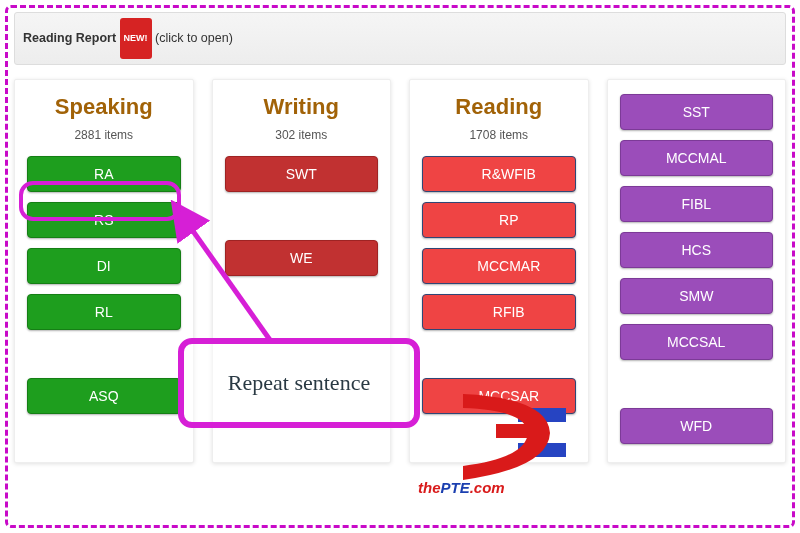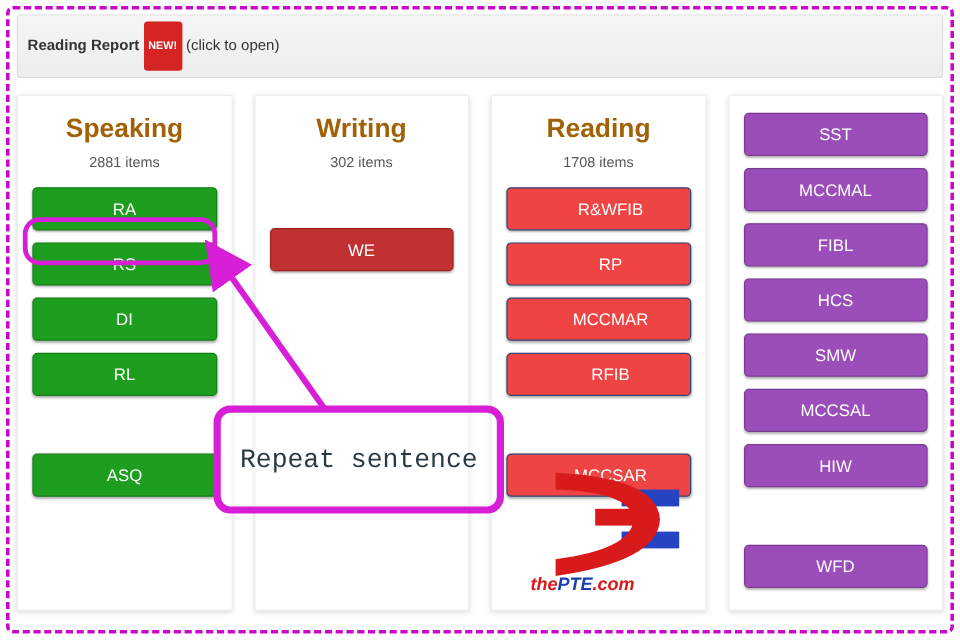--- a/index.html
+++ b/index.html
@@ -104,21 +104,21 @@
     width: 242px; height: 90px;
     border: 6px solid #d61fd6;
     border-radius: 14px;
     background: rgba(255,255,255,0.4);
     display: flex; align-items: center; justify-content: center;
     z-index: 40;
   }
   .callout-text {
     font-size: 22px;
     color: #2a3a44;
-    font-family: Liberation Mono, monospace;
+    font-family: Liberation Serif, serif;
   }
   .arrow-svg {
     position: absolute;
     top: 200px; left: 150px;
     width: 180px; height: 160px;
     z-index: 45;
     pointer-events: none;
   }
 
   .logo-wrap {
@@ -129,21 +129,20 @@
   }
   .logo-svg { width: 100%; height: 100%; }
   .logo-text {
     position: absolute;
     bottom: 0; left: 10px;
     font-size: 15px;
     font-weight: bold;
     font-style: italic;
     color: #1b3fb0;
     font-family: Arial, sans-serif;
-    margin-left: 24px;
   }
   .logo-text .red { color: #d91a1a; }
 </style>
 </head>
 <body>
 
 <div class="content">
   <div class="report-bar">
     <span class="bold">Reading Report</span>
     <span class="new-badge">NEW!</span>
@@ -158,41 +157,41 @@
       <button class="btn green">RA</button>
       <button class="btn green">RS</button>
       <button class="btn green">DI</button>
       <button class="btn green">RL</button>
       <button class="btn green">ASQ</button>
     </div>
 
     <div class="col">
       <div class="col-title">Writing</div>
       <div class="col-count">302 items</div>
+      <button class="btn red">SWT</button>
       <button class="btn red">WE</button>
     </div>
 
     <div class="col">
       <div class="col-title">Reading</div>
       <div class="col-count">1708 items</div>
       <button class="btn blue">R&amp;WFIB</button>
       <button class="btn blue">RP</button>
       <button class="btn blue">MCCMAR</button>
       <button class="btn blue">RFIB</button>
       <button class="btn blue">MCCSAR</button>
     </div>
 
     <div class="col">
       <button class="btn purple">SST</button>
       <button class="btn purple">MCCMAL</button>
       <button class="btn purple">FIBL</button>
       <button class="btn purple">HCS</button>
       <button class="btn purple">SMW</button>
       <button class="btn purple">MCCSAL</button>
-      <button class="btn purple">HIW</button>
       <button class="btn purple">WFD</button>
     </div>
   </div>
 </div>
 
 <div class="highlight-ring ring-rs"></div>
 
 <svg class="arrow-svg" viewBox="0 0 180 160">
   <defs>
     <marker id="arrowhead" markerWidth="8" markerHeight="8" refX="2" refY="4" orient="auto">

